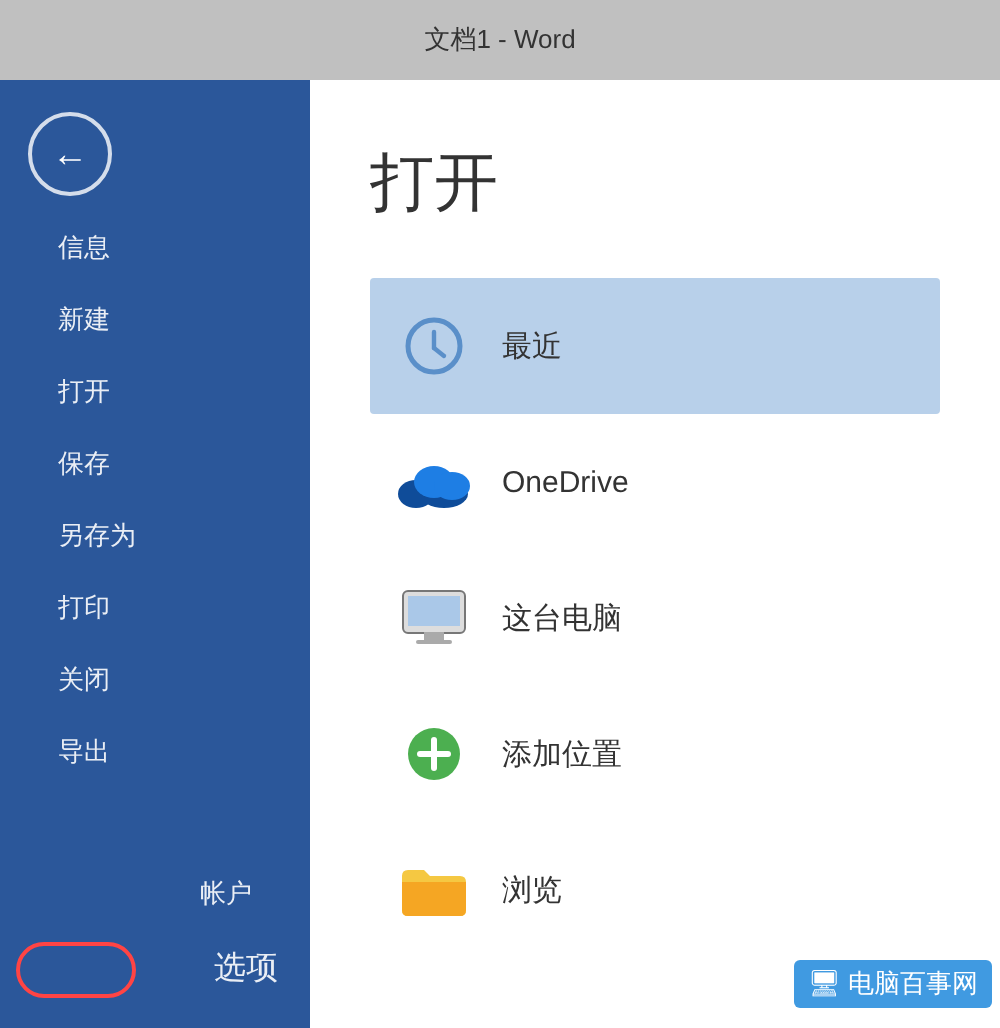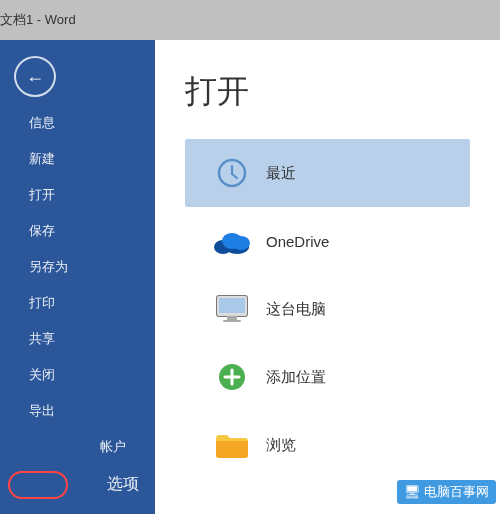--- a/index.html
+++ b/index.html
@@ -12,20 +12,21 @@
       background: #f0f0f0;
     }
 
     
     .title-bar {
       width: 100%;
       height: 40px;
       background: #c0c0c0;
       display: flex;
       align-items: center;
+      justify-content: center;
       font-size: 13px;
       color: #333;
       position: relative;
     }
 
     
     .main-container {
       display: flex;
       width: 500px;
       height: 474px;
@@ -109,21 +110,21 @@
 
     .location-list {
       display: flex;
       flex-direction: column;
       gap: 0;
     }
 
     .location-item {
       display: flex;
       align-items: center;
-      padding: 14px 27px;
+      padding: 14px 12px;
       cursor: pointer;
       border-radius: 2px;
     }
 
     .location-item.active {
       background: #b8d0ea;
     }
 
     .location-icon {
       width: 40px;
@@ -175,21 +176,20 @@
     <div class="back-btn">
       <span>←</span>
     </div>
 
     <div class="nav-item">信息</div>
     <div class="nav-item">新建</div>
     <div class="nav-item">打开</div>
     <div class="nav-item">保存</div>
     <div class="nav-item">另存为</div>
     <div class="nav-item">打印</div>
-    <div class="nav-item">共享</div>
     <div class="nav-item">关闭</div>
     <div class="nav-item">导出</div>
 
     <div class="nav-spacer"></div>
 
     <div class="nav-bottom">
       <div class="nav-item">帐户</div>
       <div class="nav-item-circled">
         <span>选项</span>
         <div class="circle-highlight"></div>

